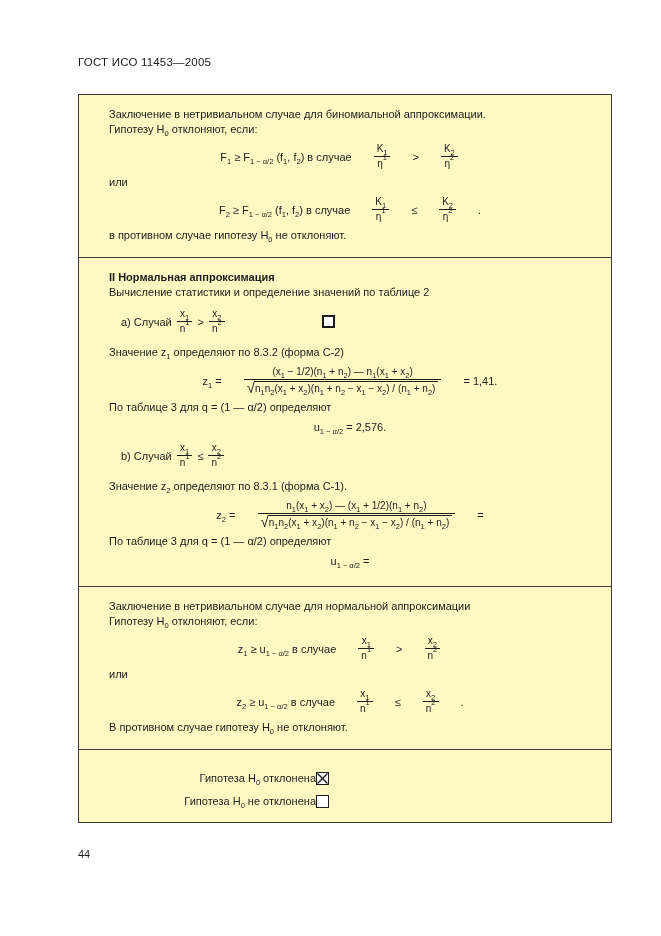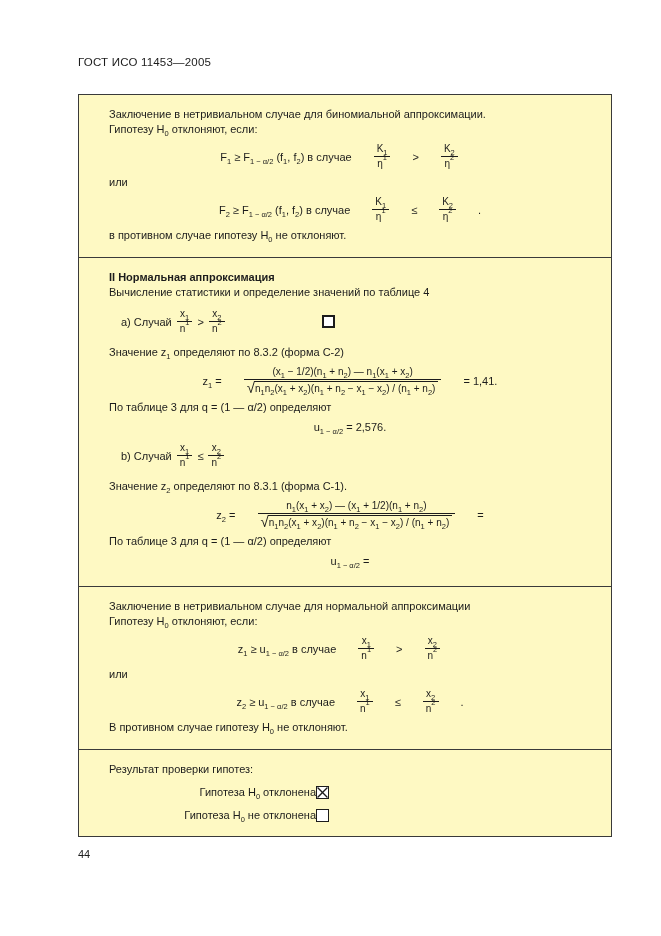--- a/index.html
+++ b/index.html
@@ -95,21 +95,21 @@
           <span class="den">η<sub>2</sub></span>
         </span>
         <span class="math">.</span>
       </div>
 
       <div class="text-line">в противном случае гипотезу H<sub>0</sub> не отклоняют.</div>
     </section>
 
     <section class="box-section">
       <div class="text-line bold">II Нормальная аппроксимация</div>
-      <div class="text-line">Вычисление статистики и определение значений по таблице 4</div>
+      <div class="text-line">Вычисление статистики и определение значений по таблице 2</div>
 
       <div class="case-row">
         <span class="math">a) Случай</span>
         <span class="frac">
           <span class="num">x<sub>1</sub></span>
           <span class="den">n<sub>1</sub></span>
         </span>
         <span class="math">&gt;</span>
         <span class="frac">
           <span class="num">x<sub>2</sub></span>
@@ -207,21 +207,20 @@
           <span class="num">x<sub>2</sub></span>
           <span class="den">n<sub>2</sub></span>
         </span>
         <span class="math">.</span>
       </div>
 
       <div class="text-line">В противном случае гипотезу H<sub>0</sub> не отклоняют.</div>
     </section>
 
     <section class="box-section">
-      <div class="text-line">Результат проверки гипотез:</div>
 
       <div class="result-row">
         <span class="result-label">Гипотеза H<sub>0</sub> отклонена</span>
         <span class="checkbox checked">
           <svg viewBox="0 0 10 10">
               <line x1="0.5" y1="0.5" x2="9.5" y2="9.5" stroke="#1c1c1c" stroke-width="1.2"></line>
               <line x1="9.5" y1="0.5" x2="0.5" y2="9.5" stroke="#1c1c1c" stroke-width="1.2"></line>
             </svg>
         </span>
       </div>

